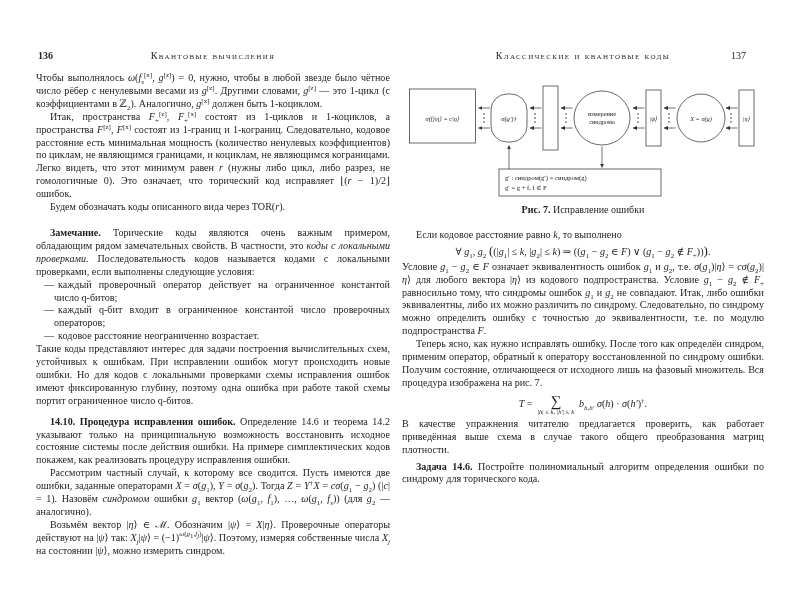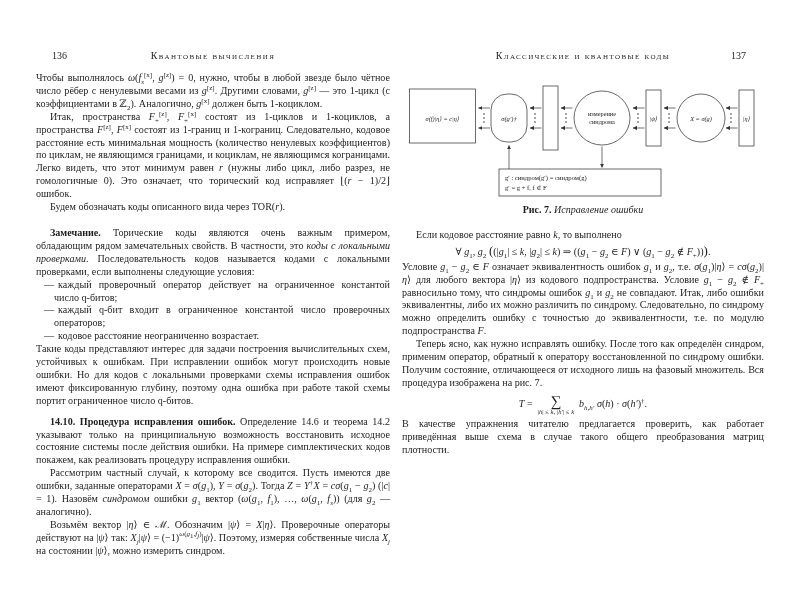--- a/index.html
+++ b/index.html
@@ -7,39 +7,39 @@
     position:relative; width:792px; height:612px; background:#ffffff;
     font-family:"Liberation Serif","DejaVu Serif",serif;
     color:#1d1d1d; overflow:hidden;
   }
   .pg { position:absolute; top:50px; font-size:10.1px; line-height:12.9px; text-align:justify; }
   #left-page  { left:36px;  width:354px; }
   #right-page { left:402px; width:362px; }
   .pghead { position:relative; height:13px; margin-bottom:9px; text-align:center; }
   .runtitle { font-variant:small-caps; letter-spacing:1.4px; font-size:10px; color:#242424; }
   .pgnum { position:absolute; top:0; font-size:10px; color:#242424; }
-  .pgnum.l { left:16px; } .pgnum.r { right:18px; }
+  .pgnum.l { left:2px;font-weight:bold; } .pgnum.r { right:18px; }
   p { margin:0; text-indent:14px; }
   p.noind { text-indent:0; }
   .gap6 { margin-top:13px; } .gap8 { margin-top:8px; } .gap4 { margin-top:4px; }
   .li { text-indent:0; padding-left:18px; }
   .li .dash { margin-left:-10px; margin-right:4px; }
   i { font-style:italic; }
   sub,sup { font-size:7px; line-height:0; }
   .formula { text-align:center; text-indent:0; margin:3px 0 2px 0; }
   .big { font-size:13px; }
   .sumrow { display:flex; justify-content:center; align-items:center; gap:5px; margin:4px 0 3px 0; text-indent:0; }
   .sigmablk { display:flex; flex-direction:column; align-items:center; }
   .sigma { font-size:15px; line-height:14px; }
   .limits { font-size:6.6px; line-height:7px; margin-top:0; white-space:nowrap; }
   .figwrap { margin-top:18px; }
   .figsvg { display:block; margin:0 auto; }
   .figcap { text-align:center; text-indent:0; margin-top:5px; margin-bottom:12px; font-size:10px; }
   .figcap .cl { font-weight:bold; }
-  .figcap .ct { font-style:italic; }
+  .figcap .ct { }
   svg text { font-family:"Liberation Serif","DejaVu Serif",serif; fill:#1d1d1d; }
   .mathlab { font-style:italic; }
 </style>
 </head>
 <body>
 
 <div id="spread">
 
   <div class="pg" id="left-page">
     <div class="pghead">
@@ -152,15 +152,16 @@
     <p>Теперь ясно, как нужно исправлять ошибку. После того как определён синдром, применим оператор, обратный к оператору восстановленной по синдрому ошибки. Получим состояние, отличающееся от исходного лишь на фазовый множитель. Вся процедура изображена на рис. 7.</p>
     <div class="sumrow">
       <span><i>T</i> =</span>
       <span class="sigmablk">
         <span class="sigma">∑</span>
         <span class="limits">|<i>h</i>| ≤ <i>k</i>, |<i>h′</i>| ≤ <i>k</i></span>
       </span>
       <span><i>b</i><sub><i>h</i>,<i>h′</i></sub> <i>σ</i>(<i>h</i>) · <i>σ</i>(<i>h′</i>)<sup>†</sup>.</span>
     </div>
     <p class="noind">В качестве упражнения читателю предлагается проверить, как работает приведённая выше схема в случае такого общего преобразования матриц плотности.</p>
+    <p class="gap4"><b>Задача 14.6.</b> Постройте полиномиальный алгоритм определения ошибки по синдрому для торического кода.</p>
   </div>
 
 </div>
 
 </body></html>

